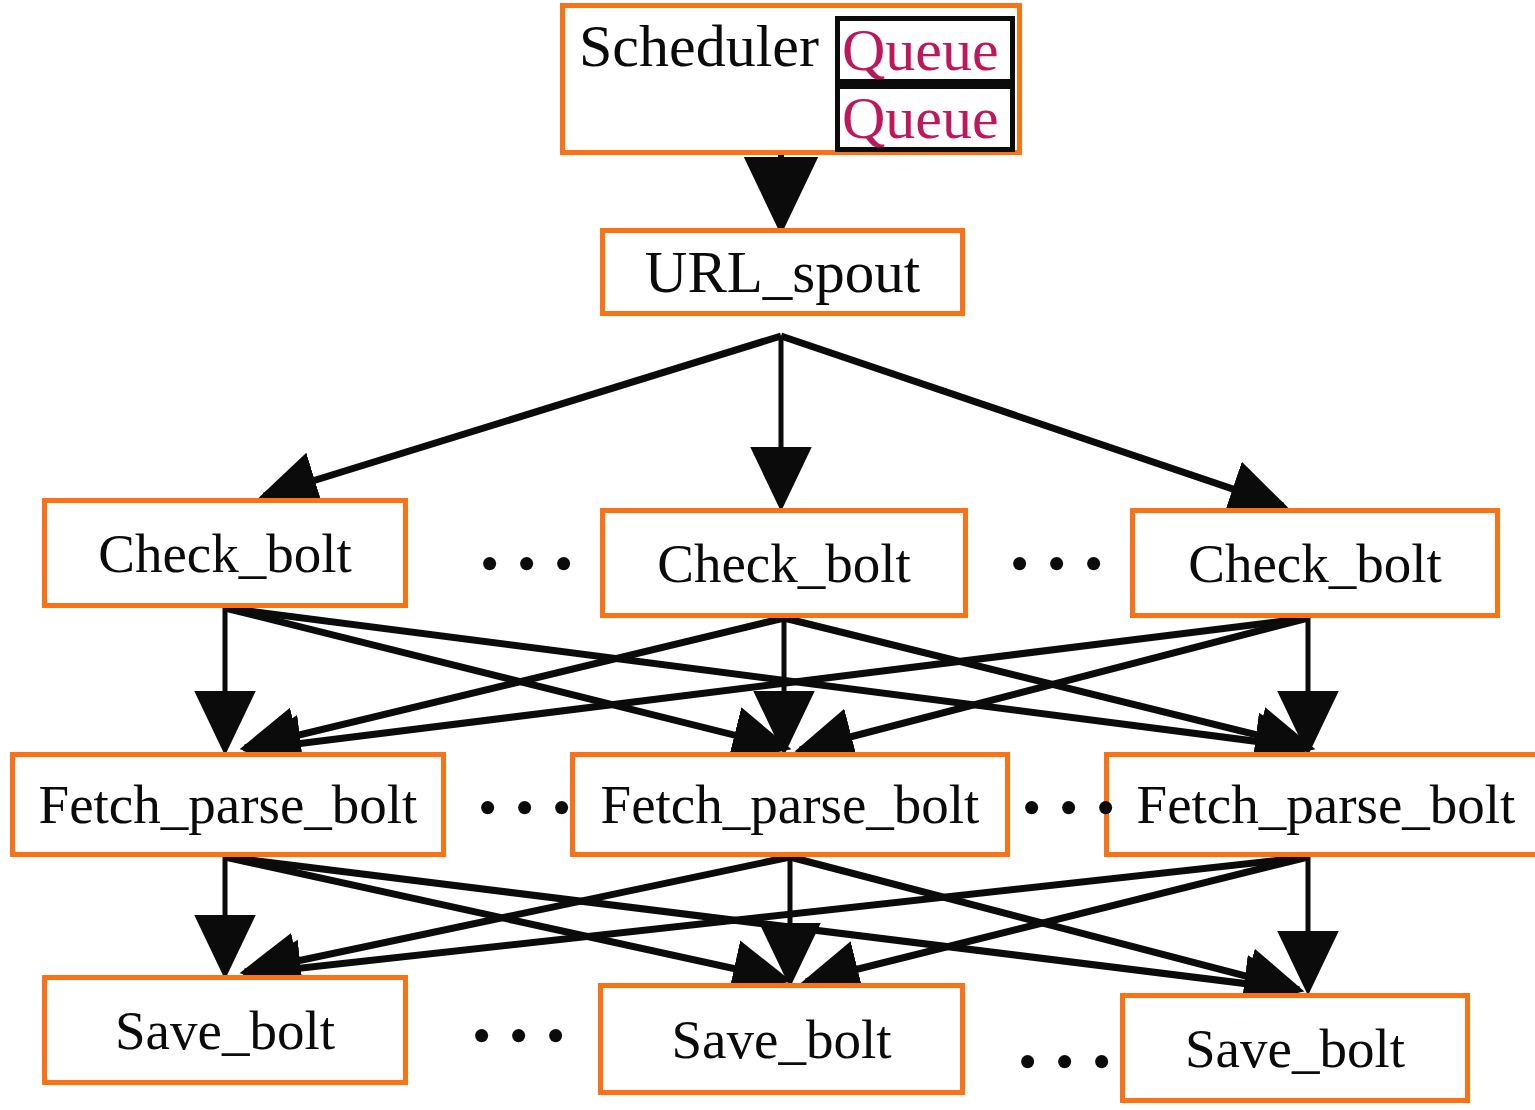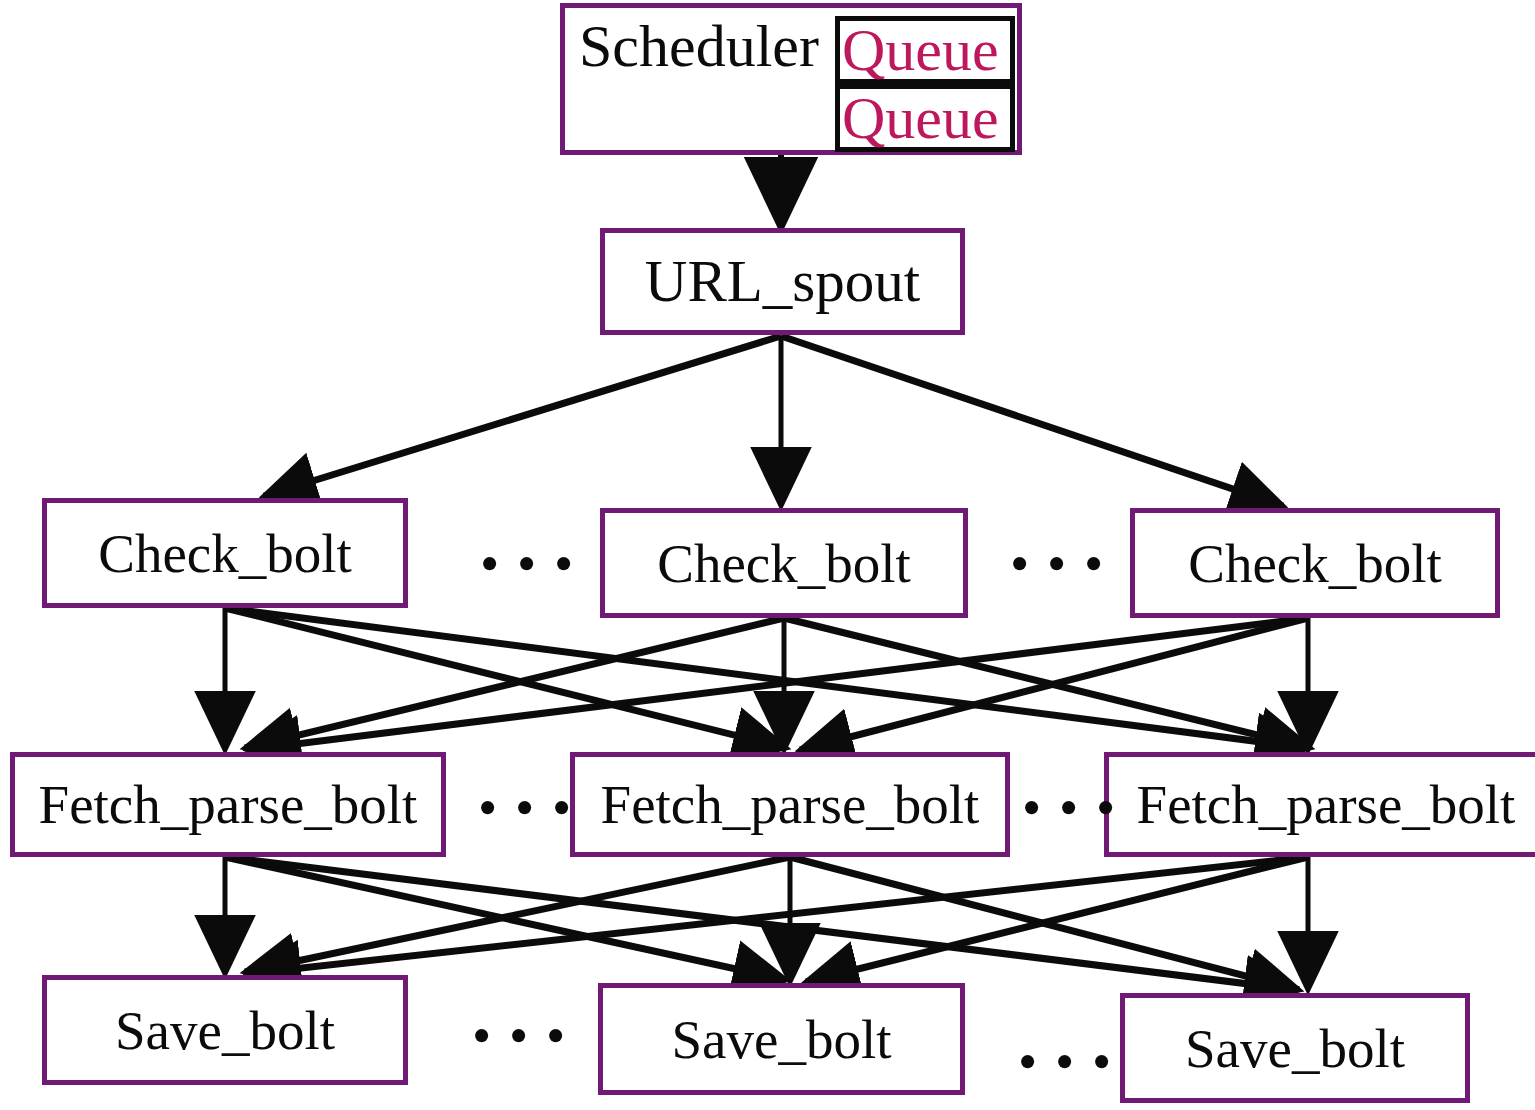--- a/index.html
+++ b/index.html
@@ -19,21 +19,21 @@
     position: absolute;
     left: 0;
     top: 0;
     width: 1535px;
     height: 1110px;
     pointer-events: none;
   }
   .node {
     position: absolute;
     box-sizing: border-box;
-    border: 5px solid #701a75;
+    border: 5px solid #f97316;
     background: #ffffff;
     display: flex;
     align-items: center;
     justify-content: center;
     color: #0b0b0b;
     white-space: nowrap;
     line-height: 1;
   }
   .node-label {
     display: block;
@@ -60,21 +60,21 @@
     align-items: center;
     justify-content: flex-start;
     font-size: 60px;
     color: #be185d;
     line-height: 1;
     padding-left: 2px;
   }
   #queue-box-1 { left: 270px; top: 8px;  width: 180px; height: 68px; }
   #queue-box-2 { left: 270px; top: 76px; width: 180px; height: 68px; }
 
-  #url-spout-node { left: 600px; top: 228px; width: 365px; height: 107px; font-size: 59px; }
+  #url-spout-node { left: 600px; top: 228px; width: 365px; height: 88px; font-size: 59px; }
 
   #check-bolt-1 { left: 42px;   top: 498px; width: 366px; height: 110px; font-size: 55px; }
   #check-bolt-2 { left: 600px;  top: 508px; width: 368px; height: 110px; font-size: 55px; }
   #check-bolt-3 { left: 1130px; top: 508px; width: 370px; height: 110px; font-size: 55px; }
 
   #fetch-parse-bolt-1 { left: 10px;   top: 752px; width: 436px; height: 105px; font-size: 55px; }
   #fetch-parse-bolt-2 { left: 570px;  top: 752px; width: 440px; height: 105px; font-size: 55px; }
   #fetch-parse-bolt-3 { left: 1104px; top: 752px; width: 444px; height: 105px; font-size: 55px; }
 
   #save-bolt-1 { left: 42px;   top: 975px; width: 366px; height: 110px; font-size: 55px; }

